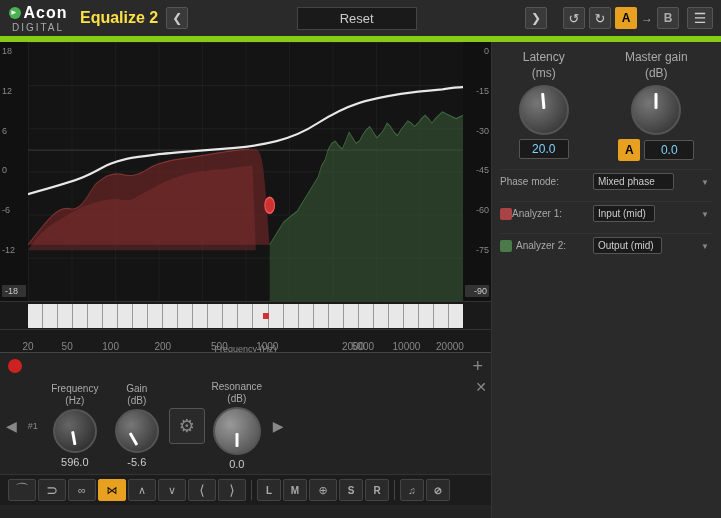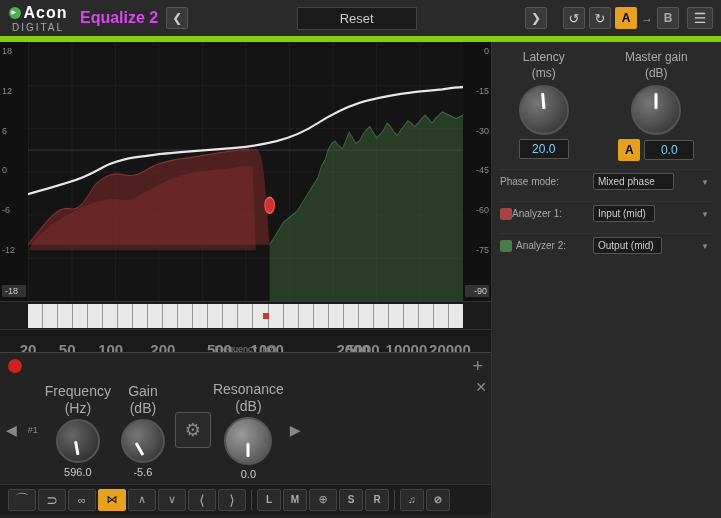--- a/index.html
+++ b/index.html
@@ -38,21 +38,21 @@
       letter-spacing: 1px;
     }
     .logo-digital {
       font-size: 10px;
       color: #aaa;
       letter-spacing: 2px;
     }
     .plugin-title {
       font-size: 16px;
       font-weight: bold;
-      color: #d946ef;
+      color: #fde047;
       margin-left: 4px;
       flex: 0 0 auto;
     }
     .nav-btn {
       width: 22px;
       height: 22px;
       background: #3a3a3a;
       border: 1px solid #555;
       color: #ccc;
       cursor: pointer;
@@ -211,24 +211,23 @@
     .freq-axis {
       height: 20px;
       display: flex;
       align-items: center;
       padding: 0 28px;
       position: relative;
       background: #1a1a1a;
     }
     .freq-label {
       position: absolute;
-      font-size: 15px;
+      font-size: 10px;
       color: #888;
       transform: translateX(-50%);
-      font-weight: bold;
     }
 
     
     .controls-strip {
       background: #232323;
       border-top: 1px solid #444;
       flex: 1;
     }
     .record-dot {
       width: 14px;
@@ -239,21 +238,21 @@
     }
 
     .knob-group {
       display: flex;
       flex-direction: column;
       align-items: center;
       gap: 2px;
       min-width: 60px;
     }
     .knob-label {
-      font-size: 14px;
+      font-size: 10px;
       color: #aaa;
       text-align: center;
       line-height: 1.2;
     }
     .knob {
       width: 44px;
       height: 44px;
       border-radius: 50%;
       background: radial-gradient(circle at 35% 35%, #666, #222);
       border: 2px solid #555;

